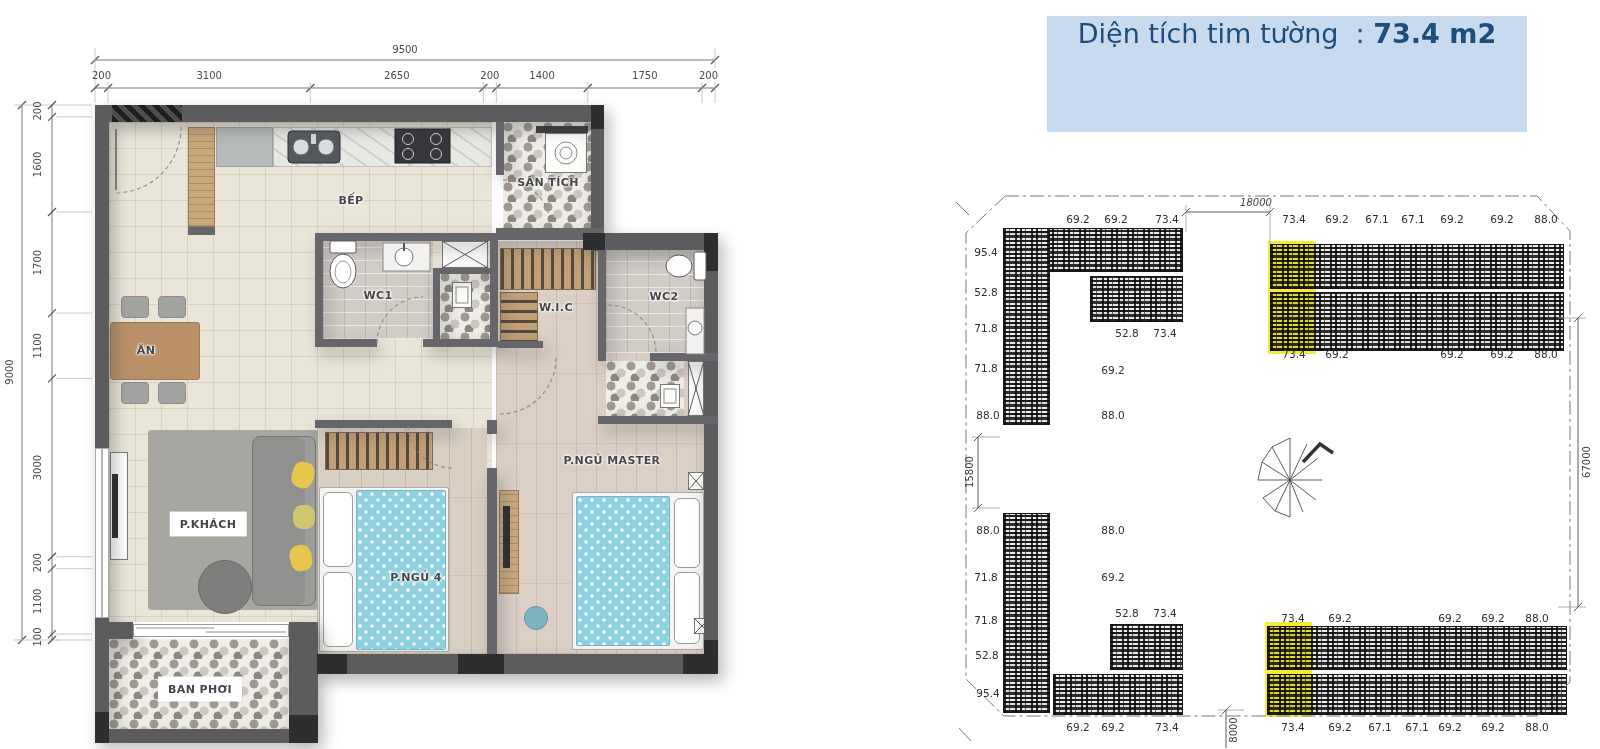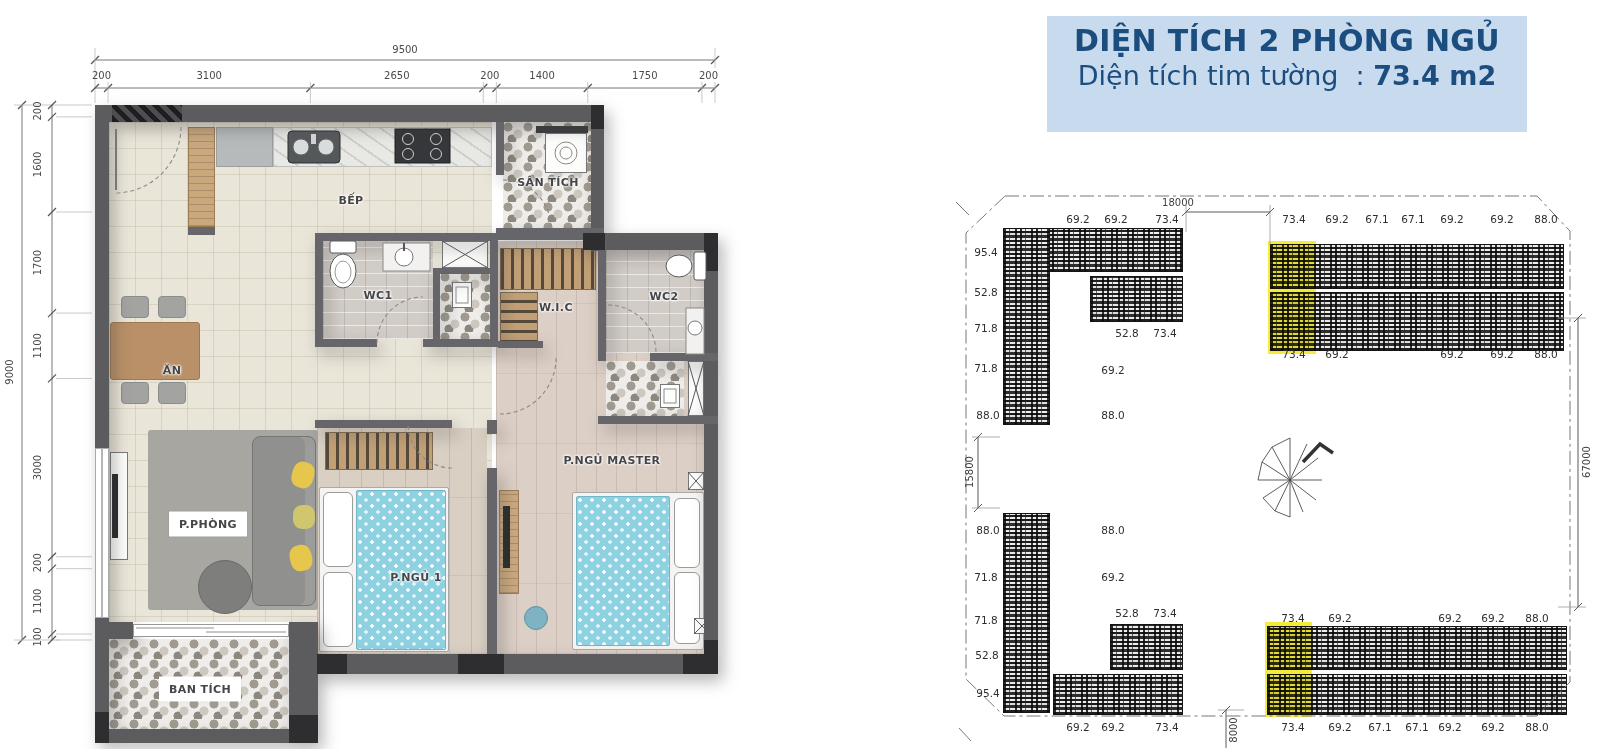--- a/index.html
+++ b/index.html
@@ -359,25 +359,25 @@
         <line x1="56" y1="640" x2="92" y2="640" stroke="#bbb" stroke-width="0.8"></line>
       </g>
   </svg>
 
   <div id="room-labels" class="abs" style="left:0;top:0;width:1600px;height:749px;pointer-events:none;">
       <span class="room-label" style="left: 351px; top: 200px;">BẾP</span>
       <span class="room-label" style="left: 548px; top: 182px;">SÂN TÍCH</span>
       <span class="room-label" style="left: 378px; top: 295px;">WC1</span>
       <span class="room-label" style="left: 556px; top: 307px;">W.I.C</span>
       <span class="room-label" style="left: 664px; top: 296px;">WC2</span>
-      <span class="room-label" style="left: 172px; top: 350px; margin-top: 20px;">ĂN</span>
-      <span class="room-label chip" style="left: 208px; top: 524px;">P.PHÒNG</span>
-      <span class="room-label" style="left: 416px; top: 577px;">P.NGỦ 1</span>
+      <span class="room-label" style="left: 146px; top: 350px;">ĂN</span>
+      <span class="room-label chip" style="left: 208px; top: 524px;">P.KHÁCH</span>
+      <span class="room-label" style="left: 416px; top: 577px;">P.NGỦ 4</span>
       <span class="room-label" style="left: 612px; top: 460px;">P.NGỦ MASTER</span>
-      <span class="room-label chip" style="left: 200px; top: 689px;">BAN TÍCH</span>
+      <span class="room-label chip" style="left: 200px; top: 689px;">BAN PHƠI</span>
     </div>
   <div id="site-labels" class="abs" style="left:0;top:0;width:1600px;height:749px;pointer-events:none;">
       <span class="unit" style="left: 1078px; top: 219px;">69.2</span>
       <span class="unit" style="left: 1116px; top: 219px;">69.2</span>
       <span class="unit" style="left: 1167px; top: 219px;">73.4</span>
       <span class="unit" style="left: 1294px; top: 219px;">73.4</span>
       <span class="unit" style="left: 1337px; top: 219px;">69.2</span>
       <span class="unit" style="left: 1377px; top: 219px;">67.1</span>
       <span class="unit" style="left: 1413px; top: 219px;">67.1</span>
       <span class="unit" style="left: 1452px; top: 219px;">69.2</span>
@@ -414,23 +414,22 @@
       <span class="unit" style="left: 1078px; top: 727px;">69.2</span>
       <span class="unit" style="left: 1113px; top: 727px;">69.2</span>
       <span class="unit" style="left: 1167px; top: 727px;">73.4</span>
       <span class="unit" style="left: 1293px; top: 727px;">73.4</span>
       <span class="unit" style="left: 1340px; top: 727px;">69.2</span>
       <span class="unit" style="left: 1380px; top: 727px;">67.1</span>
       <span class="unit" style="left: 1417px; top: 727px;">67.1</span>
       <span class="unit" style="left: 1450px; top: 727px;">69.2</span>
       <span class="unit" style="left: 1493px; top: 727px;">69.2</span>
       <span class="unit" style="left: 1537px; top: 727px;">88.0</span>
-      <span class="sdim" style="left: 1178px; top: 202px;">18000</span>
+      <span class="sdim" style="left: 1256px; top: 202px; font-style: italic;">18000</span>
       <span class="sdim rot" style="left: 969px; top: 472px;">15800</span>
       <span class="sdim rot" style="left: 1233px; top: 730px;">8000</span>
       <span class="sdim rot" style="left: 1586px; top: 462px;">67000</span>
     </div>
 
   <div id="infobox">
-    <div class="ib-title">DIỆN TÍCH 2 PHÒNG NGỦ</div>
     <div class="ib-row"><span>Diện tích tim tường  : </span><b>73.4 m2</b></div>
   </div>
 </div>
 
 </body></html>

